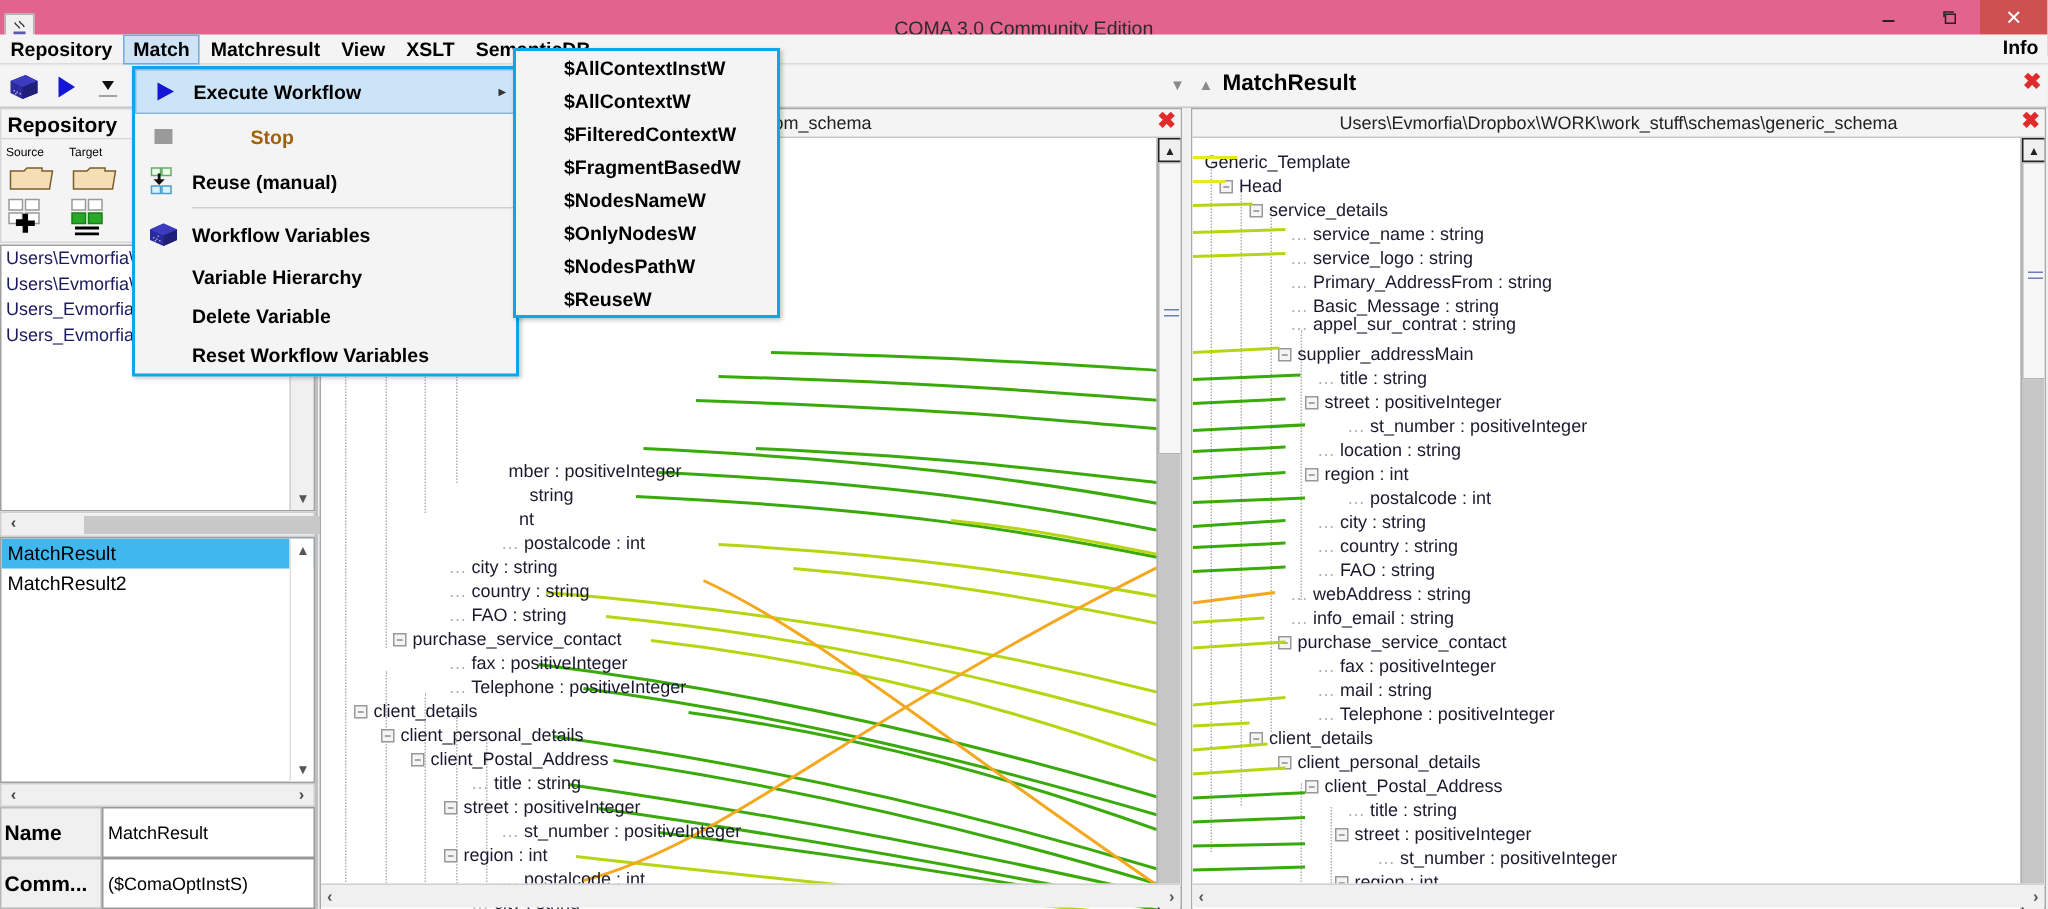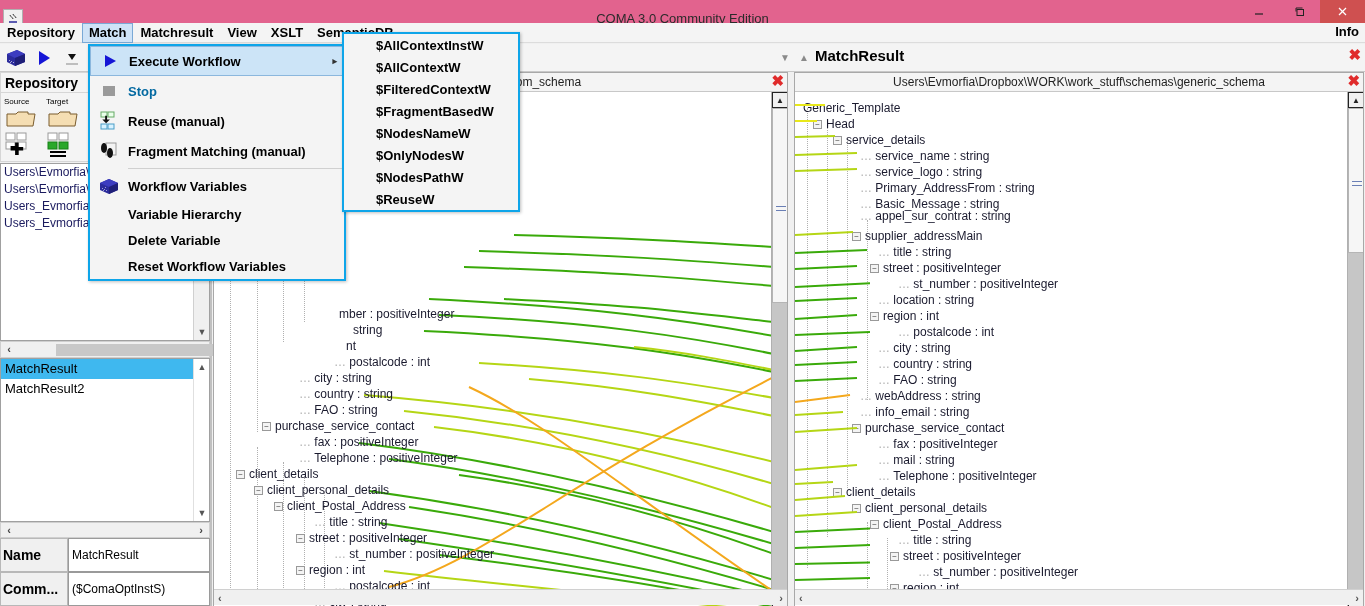--- a/index.html
+++ b/index.html
@@ -242,21 +242,21 @@
   .dd-item {
     height: 30px; display: flex; align-items: center;
     font-size: 13px; font-weight: bold; color: #000; position: relative;
   }
   .dd-item .icon {
     width: 38px; display: flex; align-items: center; justify-content: center;
     flex: none;
   }
   .dd-item .txt { flex: 1; }
   .dd-item.sel { background: #cce4f7; border: 1px solid #8bb7dd; }
-  .dd-item.disabled { color: #0369a1; }
+  .dd-item.disabled { color: #a16207; gap: 39px; }
   .dd-sep { height: 1px; background: #d0d0d0; margin: 2px 0 2px 38px; }
   .dd-arrow { position: absolute; right: 6px; font-size: 9px; color: #333; }
 
   #menu-sub { left: 342px; top: 32px; width: 178px; }
   .sub-item {
     height: 22px; display: flex; align-items: center; padding-left: 32px;
     font-size: 13px; font-weight: bold; color: #000;
   }
 </style>
 </head>
@@ -641,30 +641,20 @@
         <svg width="20" height="20" viewBox="0 0 20 20">
           <rect x="2" y="1" width="6" height="5" fill="#eaffea" stroke="#66aa66"></rect>
           <rect x="9" y="1" width="6" height="5" fill="#eaffea" stroke="#66aa66"></rect>
           <rect x="2" y="13" width="6" height="5" fill="#d8f2ff" stroke="#4a9ec8"></rect>
           <rect x="9" y="13" width="6" height="5" fill="#d8f2ff" stroke="#4a9ec8"></rect>
           <path d="M9 6 L9 10 L12 10 L8 14 L4 10 L7 10 L7 6 Z" fill="#111" transform="translate(-0.5,-1) scale(0.95)"></path>
         </svg>
       </span>
       <span class="txt">Reuse (manual)</span>
     </div>
-    <div class="dd-item">
-      <span class="icon">
-        <svg width="20" height="20" viewBox="0 0 20 20">
-          <rect x="7" y="2" width="10" height="12" fill="#f3f3f3" stroke="#999"></rect>
-          <ellipse cx="5" cy="7" rx="3" ry="5" fill="#111"></ellipse>
-          <ellipse cx="11" cy="12" rx="3" ry="5" fill="#111"></ellipse>
-        </svg>
-      </span>
-      <span class="txt">Fragment Matching (manual)</span>
-    </div>
     <div class="dd-sep"></div>
     <div class="dd-item">
       <span class="icon">
         <svg width="22" height="20" viewBox="0 0 22 20">
           <path d="M2 7 L11 3 L20 7 L20 14 L11 18 L2 14 Z" fill="#2b2b9c"></path>
           <path d="M2 7 L11 3 L20 7 L11 11 Z" fill="#3c3cc0"></path>
           <path d="M11 11 L20 7 L20 14 L11 18 Z" fill="#1f1f78"></path>
           <g fill="#ffffff" opacity="0.55">
             <rect x="4" y="12" width="1" height="1"></rect>
               <rect x="6" y="13" width="1" height="1"></rect>

